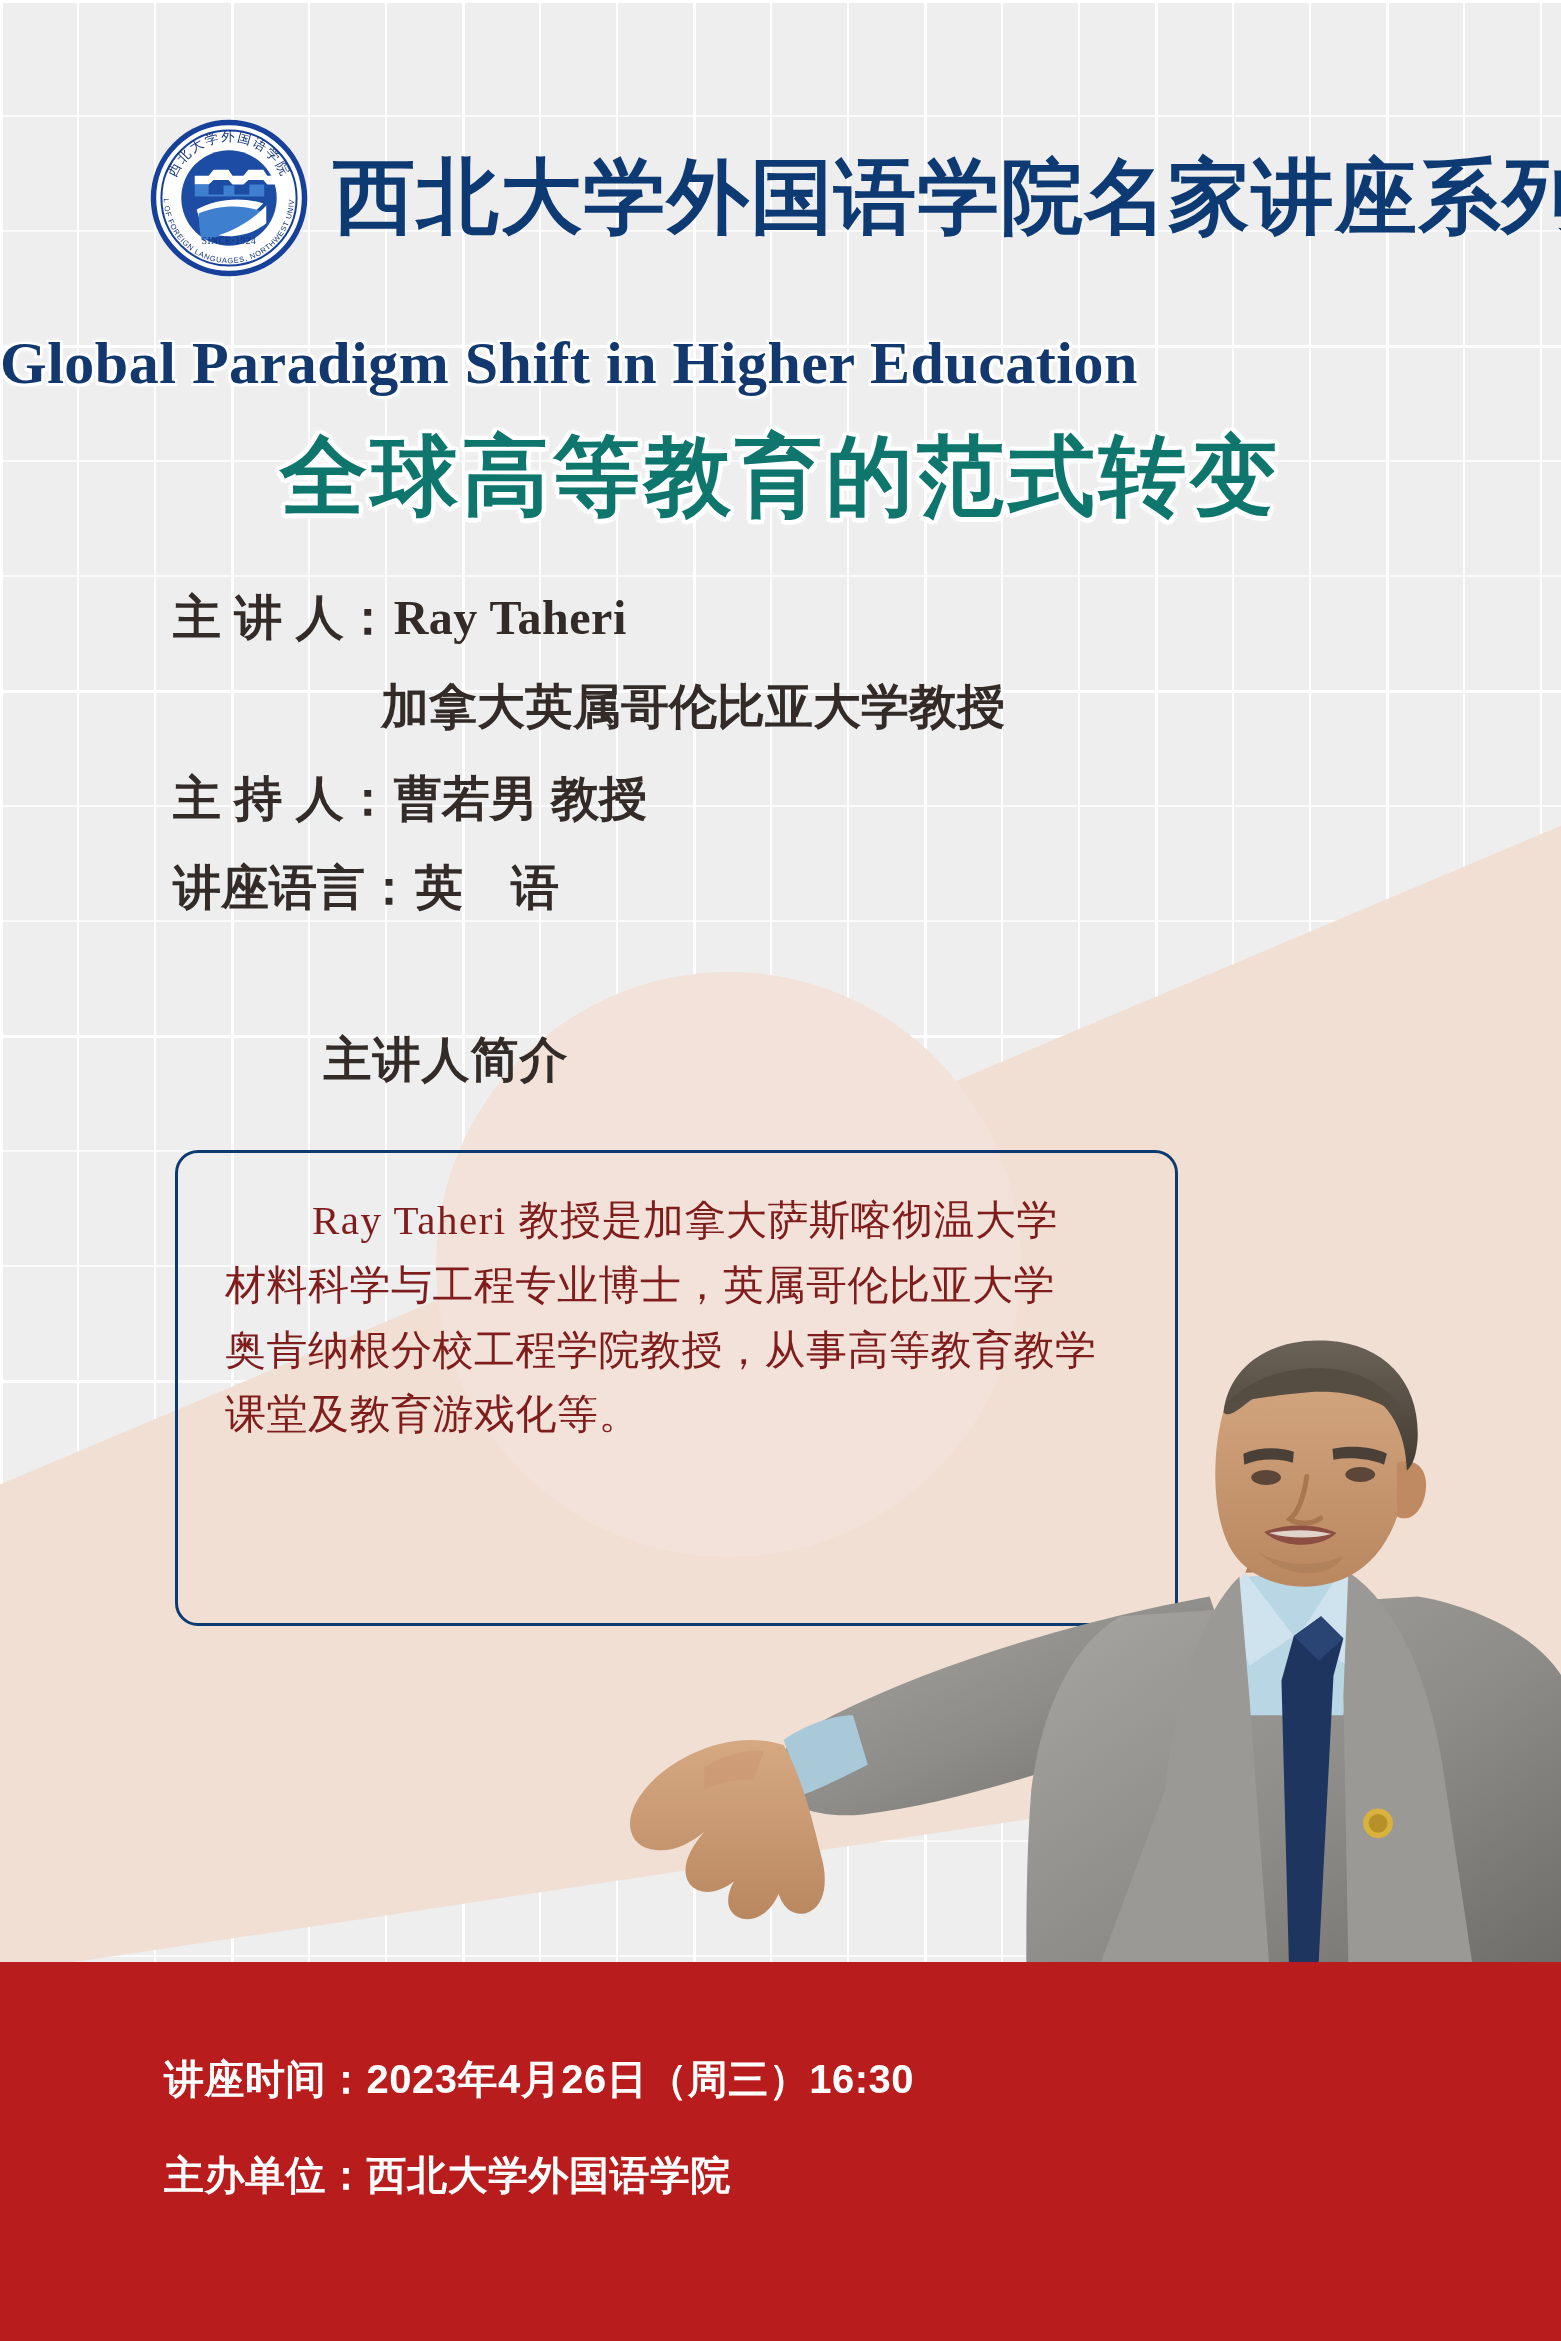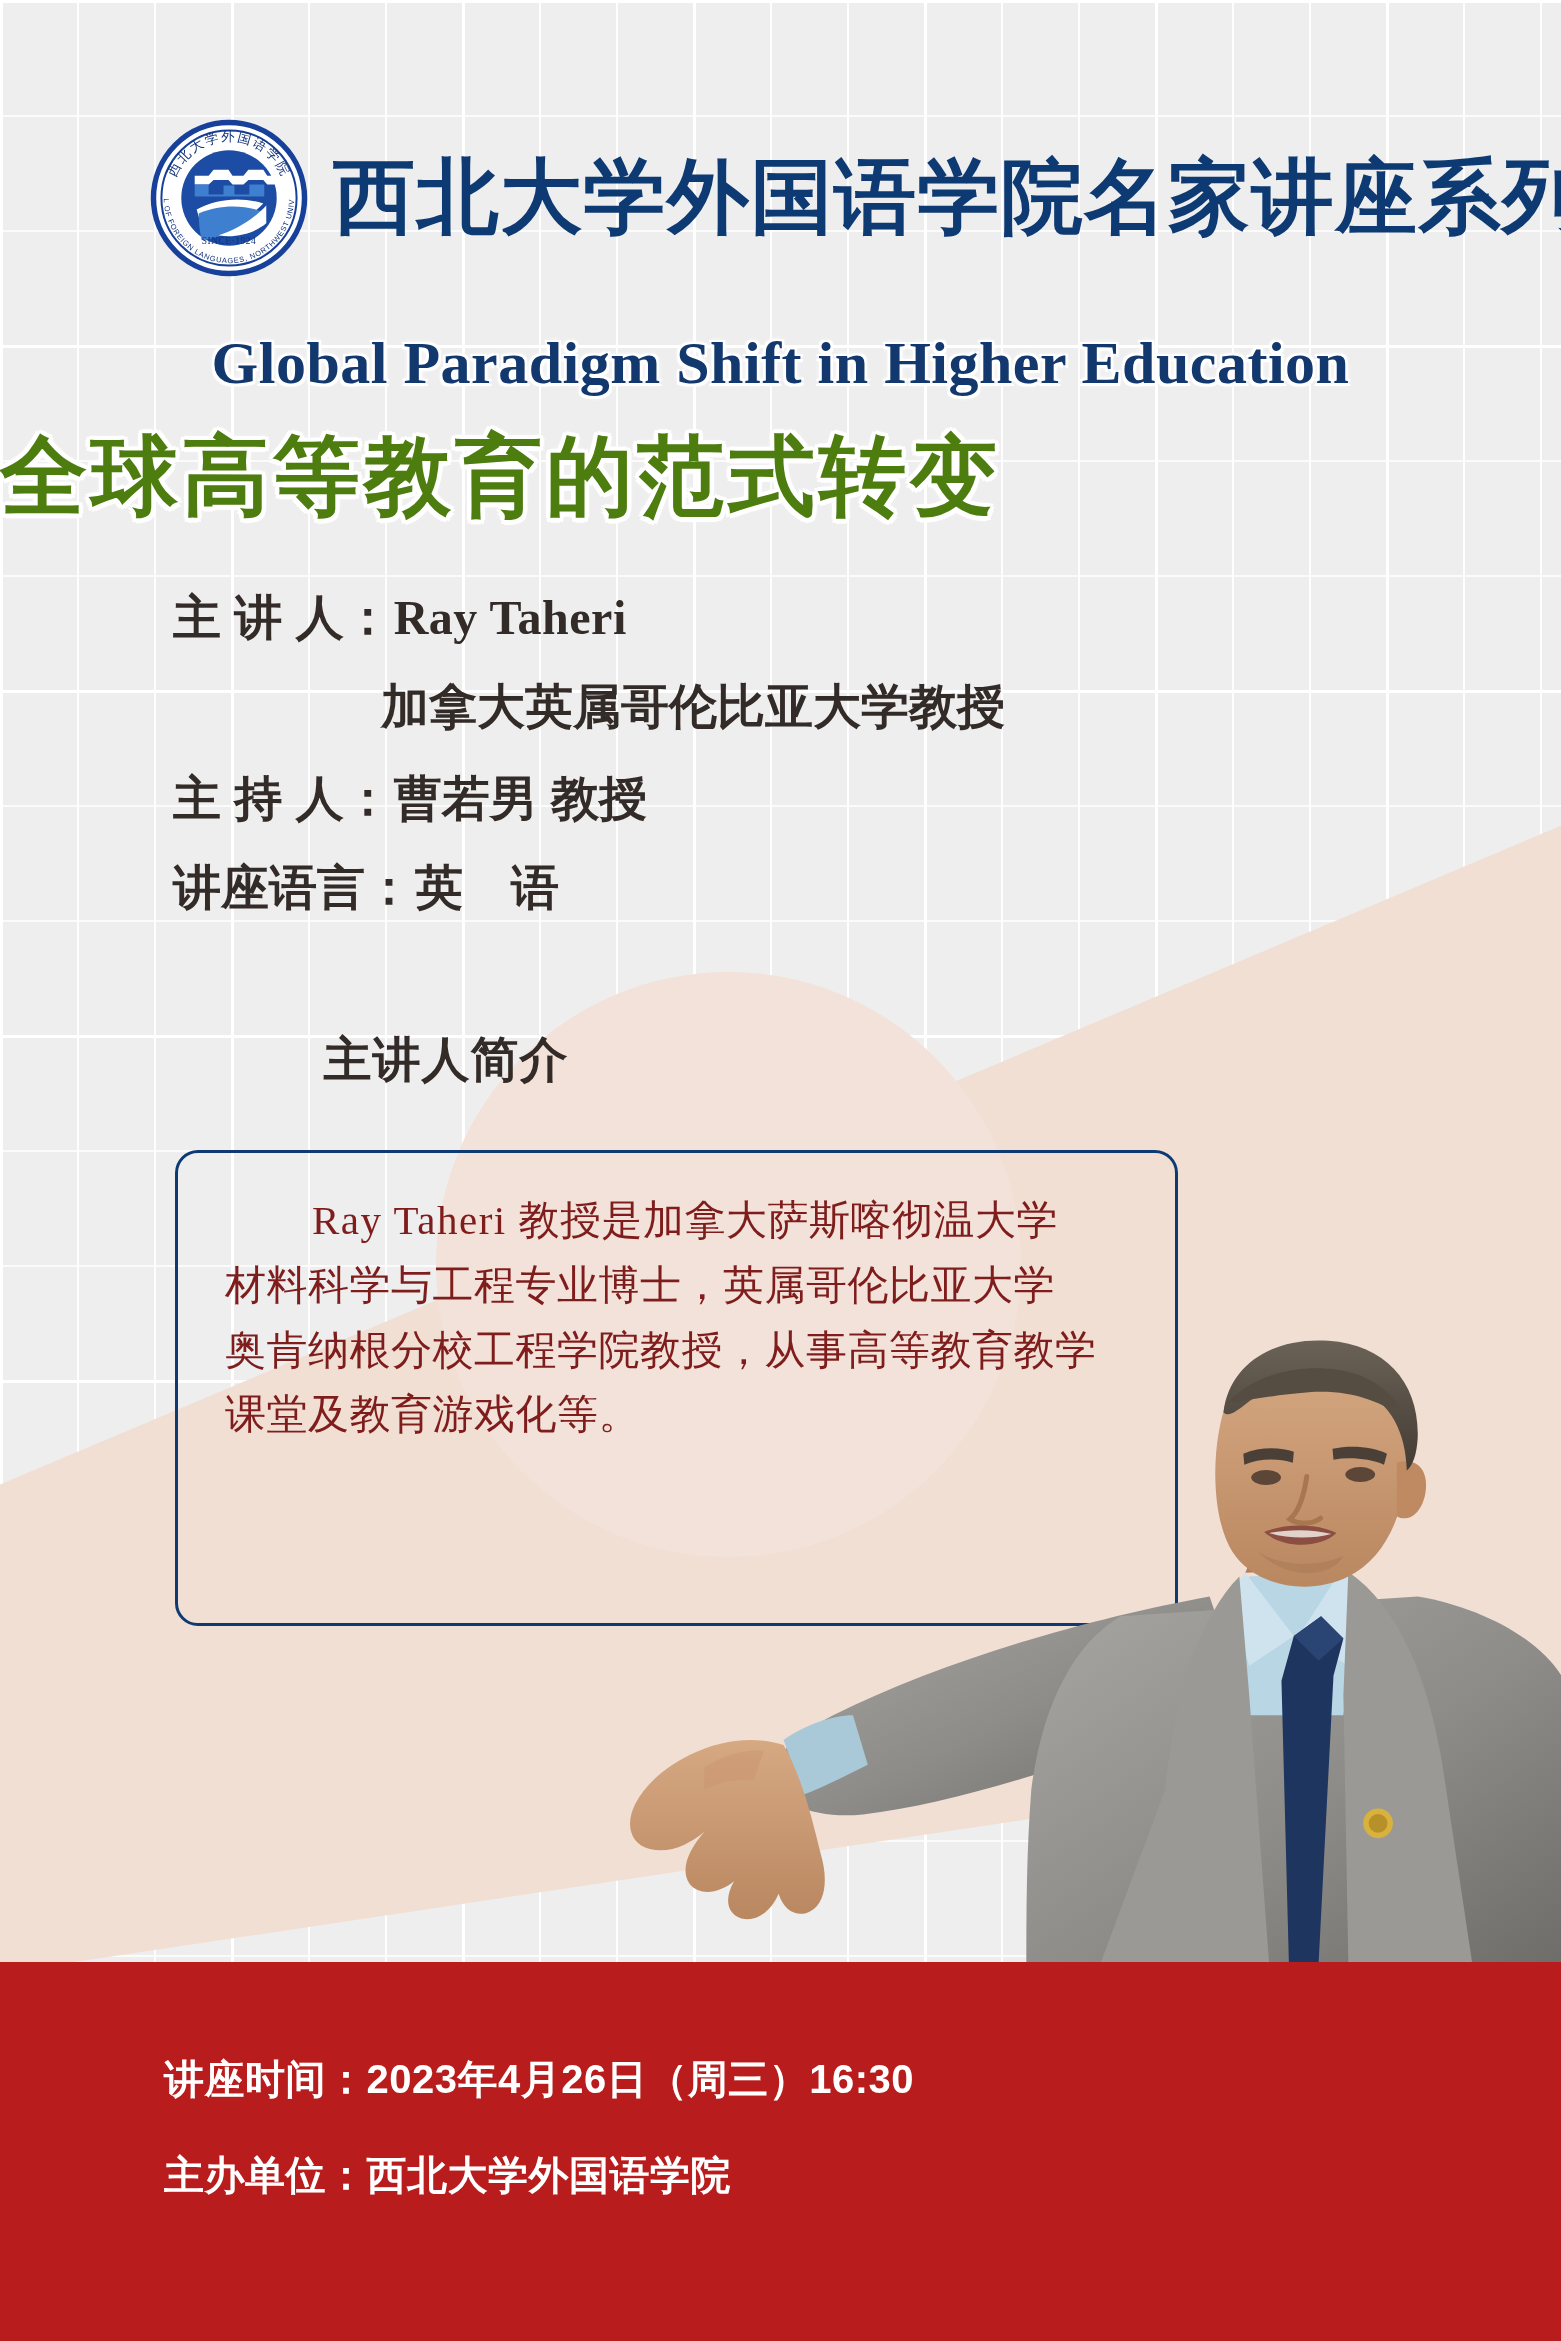--- a/index.html
+++ b/index.html
@@ -81,41 +81,41 @@
     letter-spacing:1.5px;
     color:#0d3a73;
     white-space:nowrap;
   }
 
   
   .title-en{
     position:absolute;
     left:0; top:333px;
     width:100%;
-    text-align:center;
     font-family:"Liberation Serif","DejaVu Serif",serif;
     font-weight:bold;
     font-size:60px;
     line-height:1;
     color:#12386e;
     letter-spacing:0.5px;
     text-shadow:
       0 0 7px #ffffff, 0 0 7px #ffffff,
       2.5px 2.5px 0 #ffffff, -2.5px 2.5px 0 #ffffff,
       2.5px -2.5px 0 #ffffff, -2.5px -2.5px 0 #ffffff;
   }
   .title-cn{
     position:absolute;
     left:0; top:427px;
     width:100%;
+    text-align:center;
     font-family:"Liberation Sans","DejaVu Sans",sans-serif;
     font-weight:bold;
     font-size:87px;
     line-height:1.12;
-    color:#4d7c0f;
+    color:#0f766e;
     letter-spacing:4px;
     text-shadow:
       0 0 9px #ffffff,
       3.5px 3.5px 0 #ffffff, -3.5px 3.5px 0 #ffffff,
       3.5px -3.5px 0 #ffffff, -3.5px -3.5px 0 #ffffff,
       0 4.5px 0 #ffffff, 0 -4.5px 0 #ffffff,
       4.5px 0 0 #ffffff, -4.5px 0 0 #ffffff;
   }
 
   

